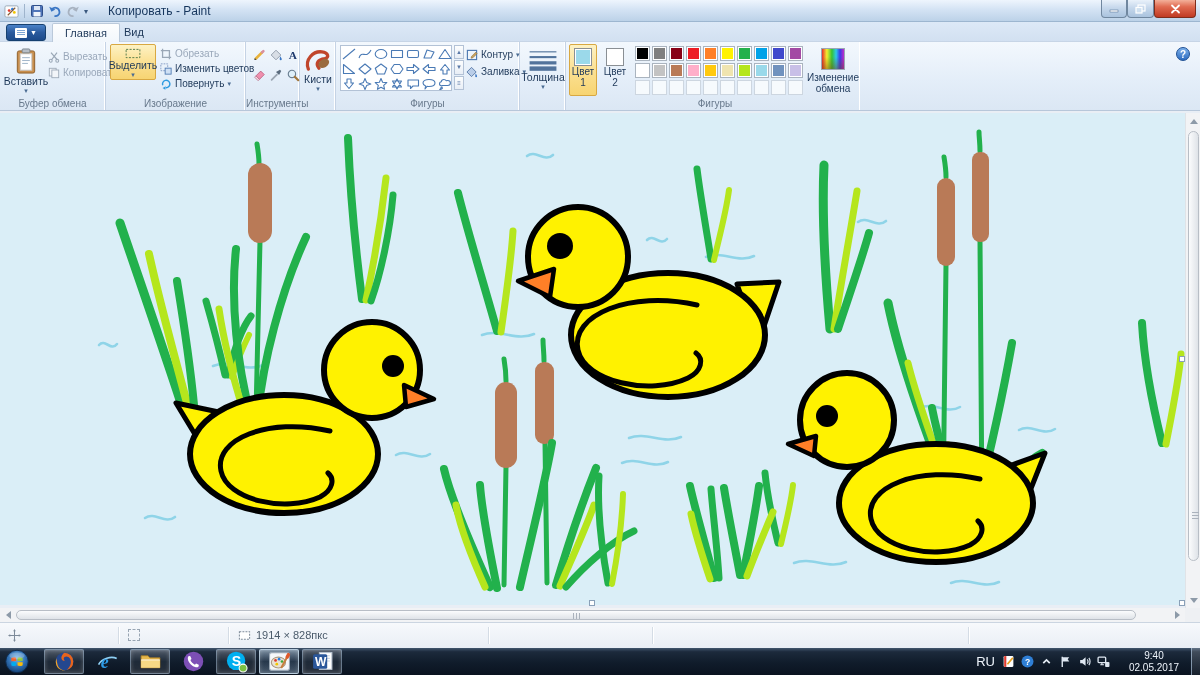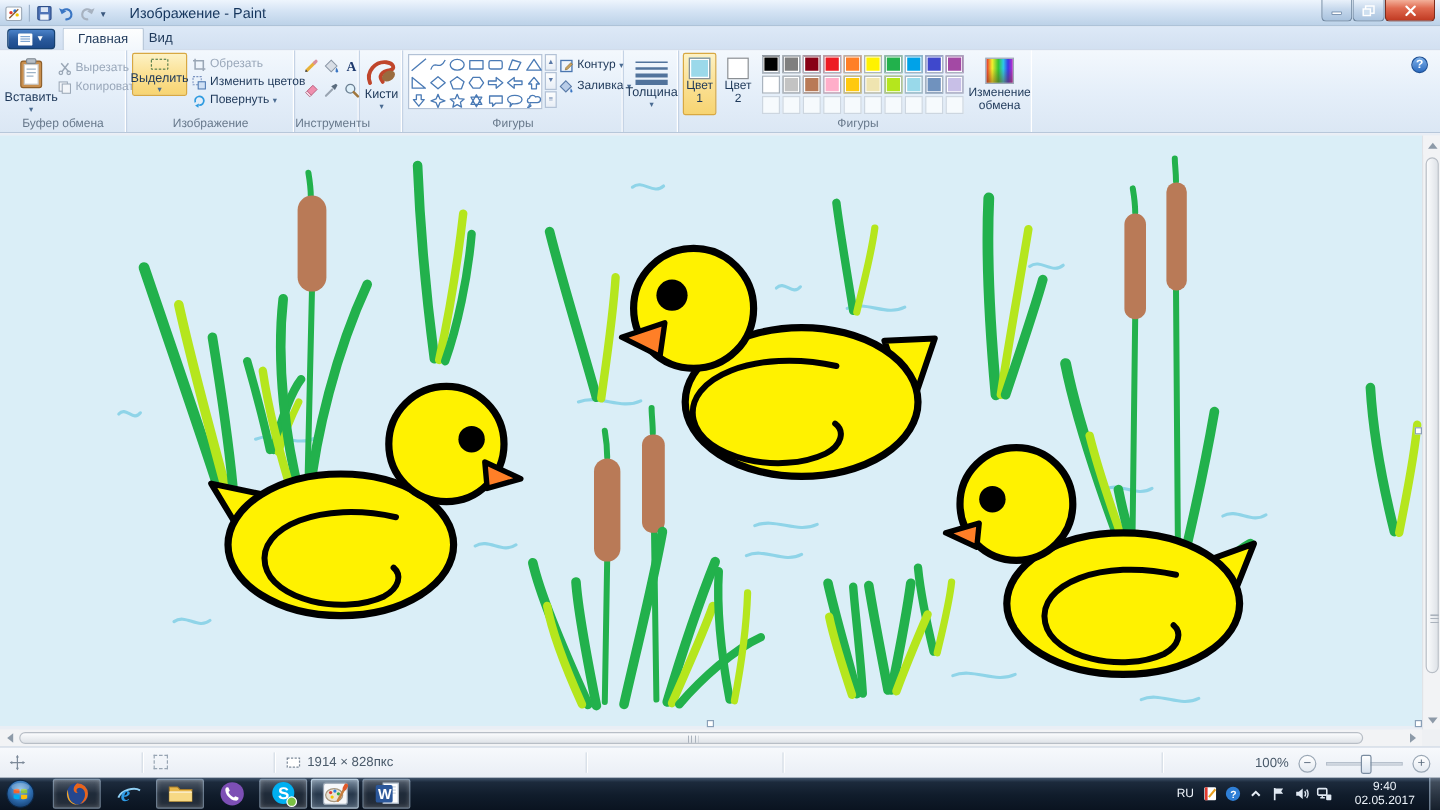--- a/index.html
+++ b/index.html
@@ -97,21 +97,21 @@
   .taskbar{position:absolute;top:648px;left:0;right:0;height:27px;
     background:linear-gradient(180deg,#42566e 0%,#1c2a3c 14%,#101c2b 55%,#0a1320 100%);}
   .orb{position:absolute;left:3px;top:0px;}
   .slot{position:absolute;top:1px;width:40px;height:25px;border-radius:2px;display:flex;align-items:center;justify-content:center;}
   .slot.running{background:linear-gradient(rgba(255,255,255,.22),rgba(255,255,255,.06) 50%,rgba(255,255,255,.12));
     border:1px solid rgba(190,215,240,.45);box-shadow:inset 0 0 4px rgba(255,255,255,.25);}
   .slot.active{background:linear-gradient(rgba(210,235,255,.5),rgba(140,180,220,.18) 50%,rgba(180,215,245,.35));
     border:1px solid rgba(220,240,255,.7);}
   .slot svg{display:block;}
   .tray{position:absolute;right:0;top:0;height:27px;display:flex;align-items:center;}
-  .tray-lang{color:#eef4fb;font-size:10px;margin-right:6px;}
+  .tray-lang{color:#eef4fb;font-size:13px;margin-right:6px;}
   .tray-ico{width:15px;height:15px;margin-right:4px;display:flex;align-items:center;justify-content:center;}
   .clock{width:66px;text-align:center;color:#eef4fb;font-size:10px;line-height:12px;margin:0 4px 0 6px;}
   .showdesk{width:9px;height:27px;border-left:1px solid rgba(190,215,240,.6);
     background:linear-gradient(rgba(255,255,255,.18),rgba(255,255,255,.05));}
 </style>
 </head>
 <body>
 
 <div class="titlebar">
   <div class="qat">
@@ -139,21 +139,21 @@
         </svg>
       </span>
     <span>
         <svg width="14" height="14" viewBox="0 0 14 14">
           <path d="M10.5 6 C8.5 2.5 3 3 2.5 8 C2.2 11 5 12.5 7.5 12" fill="none" stroke="#a7b2c0" stroke-width="1.8"></path>
           <path d="M12.8 2.8 L10.6 7.8 L6.6 5.4 Z" fill="#a7b2c0"></path>
         </svg>
       </span>
     <span class="qat-dd">▾</span>
   </div>
-  <div class="win-title">Изображение - Paint</div>
+  <div class="win-title">Копировать - Paint</div>
   <div class="winbtns">
     <div class="winbtn" style="width:26px">
         <svg width="10" height="9" viewBox="0 0 10 9">
           <rect x="1" y="6" width="8" height="2" fill="#fff" stroke="#46658a" stroke-width=".5"></rect>
         </svg>
       </div>
     <div class="winbtn" style="width:27px">
         <svg width="11" height="10" viewBox="0 0 11 10">
           <rect x="3" y="1" width="7" height="6" fill="none" stroke="#fff" stroke-width="1.2"></rect>
           <rect x="1" y="3.5" width="6" height="5.5" fill="#cfe0f0" stroke="#fff" stroke-width="1.2"></rect>
@@ -622,28 +622,20 @@
   <span class="sdiv" style="left:118px"></span>
   <span class="sicon" style="left:128px;width:12px;height:12px;border:1px dashed #98a5b3"></span>
   <span class="sdiv" style="left:228px"></span>
   <span class="sicon" style="left:238px"><svg width="13" height="13" viewBox="0 0 14 14">
         <rect x="1.5" y="3" width="11" height="8" fill="#fff" stroke="#7d8a99" stroke-dasharray="2 1.3" stroke-width="1.1"></rect>
       </svg></span>
   <span class="abs" style="left:256px;top:6px">1914 × 828пкс</span>
   <span class="sdiv" style="left:488px"></span>
   <span class="sdiv" style="left:652px"></span>
   <span class="sdiv" style="left:968px"></span>
-  <div class="zoomctl">
-    <span>100%</span>
-    <span class="zbtn">−</span>
-    <span class="ztrack">
-        <span class="zthumb"></span>
-      </span>
-    <span class="zbtn">+</span>
-  </div>
 </div>
 
 <div class="taskbar">
   <div class="orb">
     <svg width="28" height="27" viewBox="0 0 30 30">
       <defs>
           <radialGradient id="orb" cx="50%" cy="35%" r="70%">
             <stop offset="0%" stop-color="#7db9e8"></stop>
             <stop offset="55%" stop-color="#2f6fb3"></stop>
             <stop offset="100%" stop-color="#123a6b"></stop>

